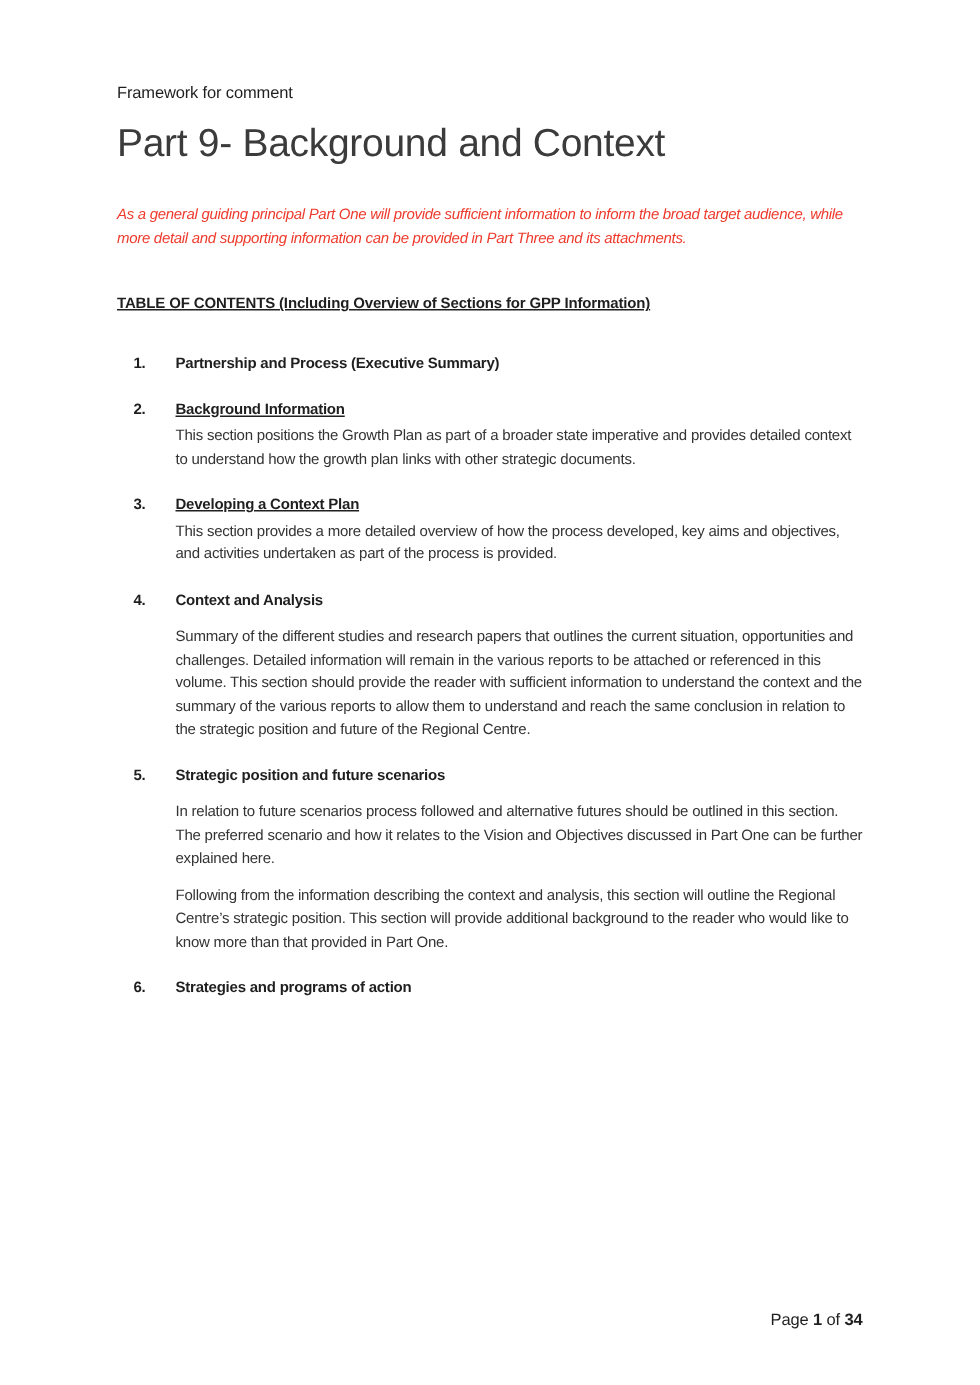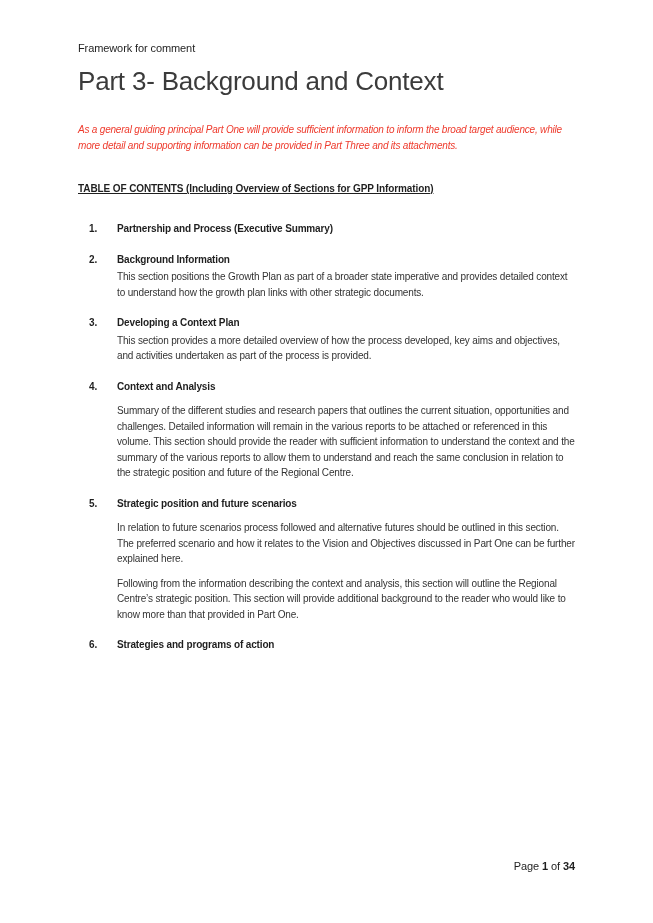--- a/index.html
+++ b/index.html
@@ -4,21 +4,21 @@
 <style>
   html, body {
     margin: 0;
     padding: 0;
     background: #ffffff;
   }
   .page {
     position: relative;
     width: 653px;
     height: 881px;
-    margin: 4px auto;
+    margin: 18px auto;
     background: var(--page-bg, #ffffff);
     font-family: "Liberation Sans", sans-serif;
     color: var(--body-text, #333333);
     overflow: hidden;
     box-sizing: border-box;
   }
   .content {
     padding: 38px 78px 0 78px;
   }
   .doc-header {
@@ -73,20 +73,21 @@
     font-weight: 700;
     color: var(--heading-text, #1f1f1f);
   }
   .toc-heading-row {
     font-weight: 700;
     color: var(--heading-text, #1f1f1f);
     margin-bottom: 9px;
   }
   .toc-item.tight .toc-heading-row {
     margin-bottom: 2px;
+    text-decoration: underline;
   }
   .toc-body p {
     margin: 0;
     color: var(--body-text, #333333);
   }
   .toc-body p + p {
     margin-top: 9px;
   }
   .page-footer {
     position: absolute;
@@ -101,21 +102,21 @@
   }
 </style>
 </head>
 <body>
 
 <div class="page">
   <div class="content">
 
     <div class="doc-header">Framework for comment</div>
 
-    <div class="doc-title">Part 3- Background and Context</div>
+    <div class="doc-title">Part 9- Background and Context</div>
 
     <div class="guidance-note">As a general guiding principal Part One will provide sufficient information to inform the broad target audience, while more detail and supporting information can be provided in Part Three and its attachments.</div>
 
     <div class="toc-heading">TABLE OF CONTENTS (Including Overview of Sections for GPP Information)</div>
 
     <div class="toc-list">
   <div class="toc-item">
     <span class="toc-number">1.</span>
     <div class="toc-heading-row">Partnership and Process (Executive Summary)</div>
   </div>

